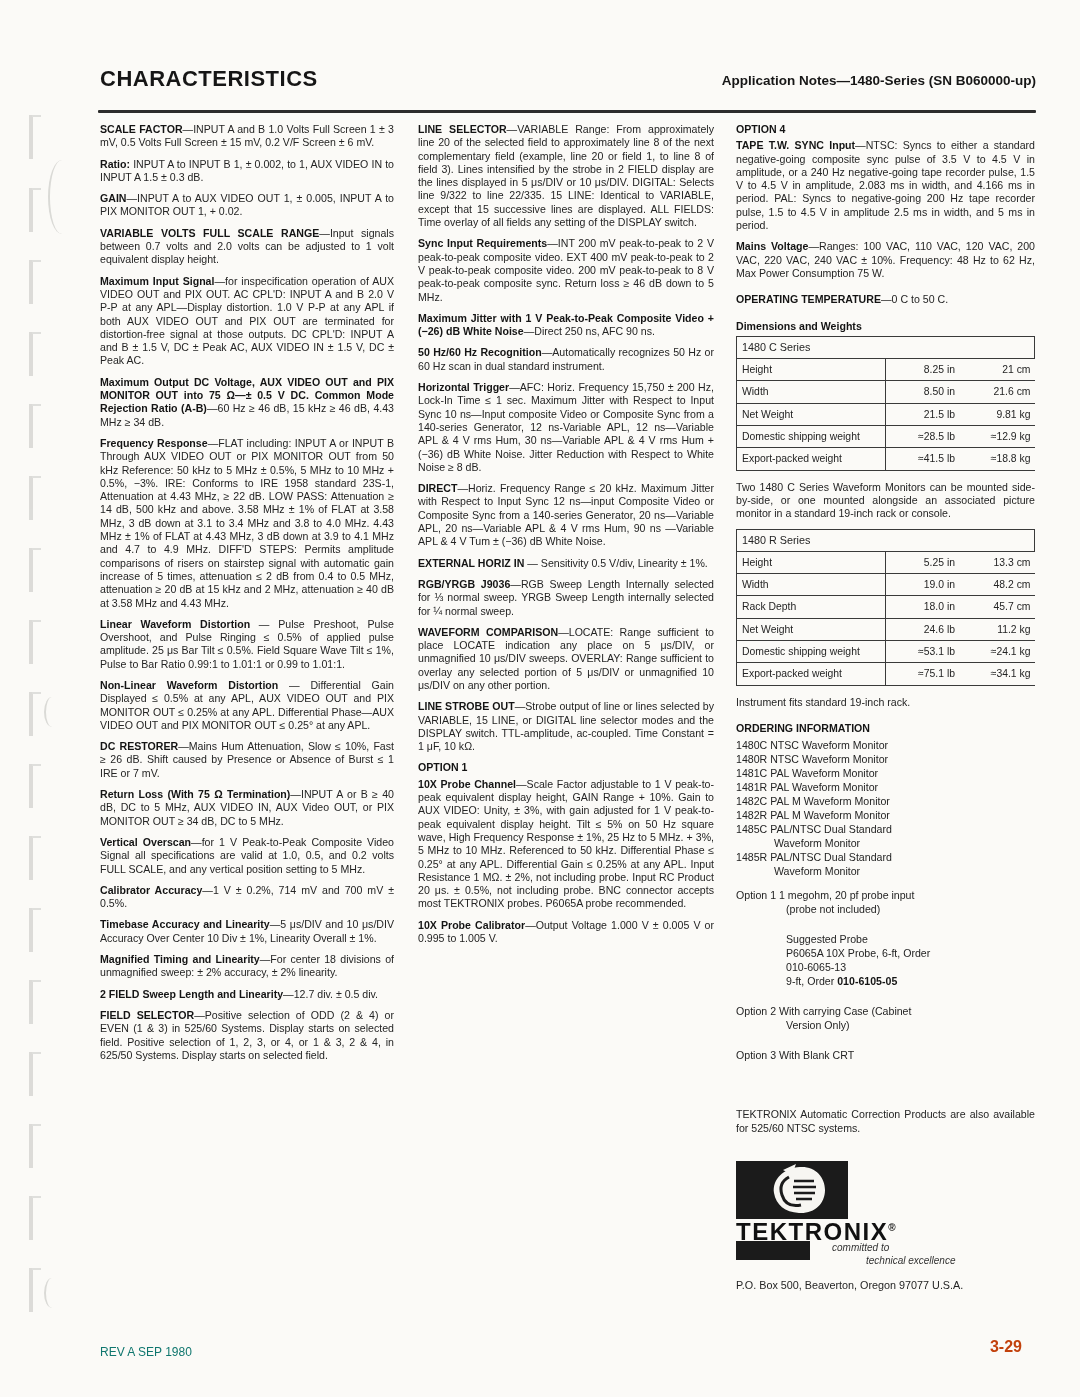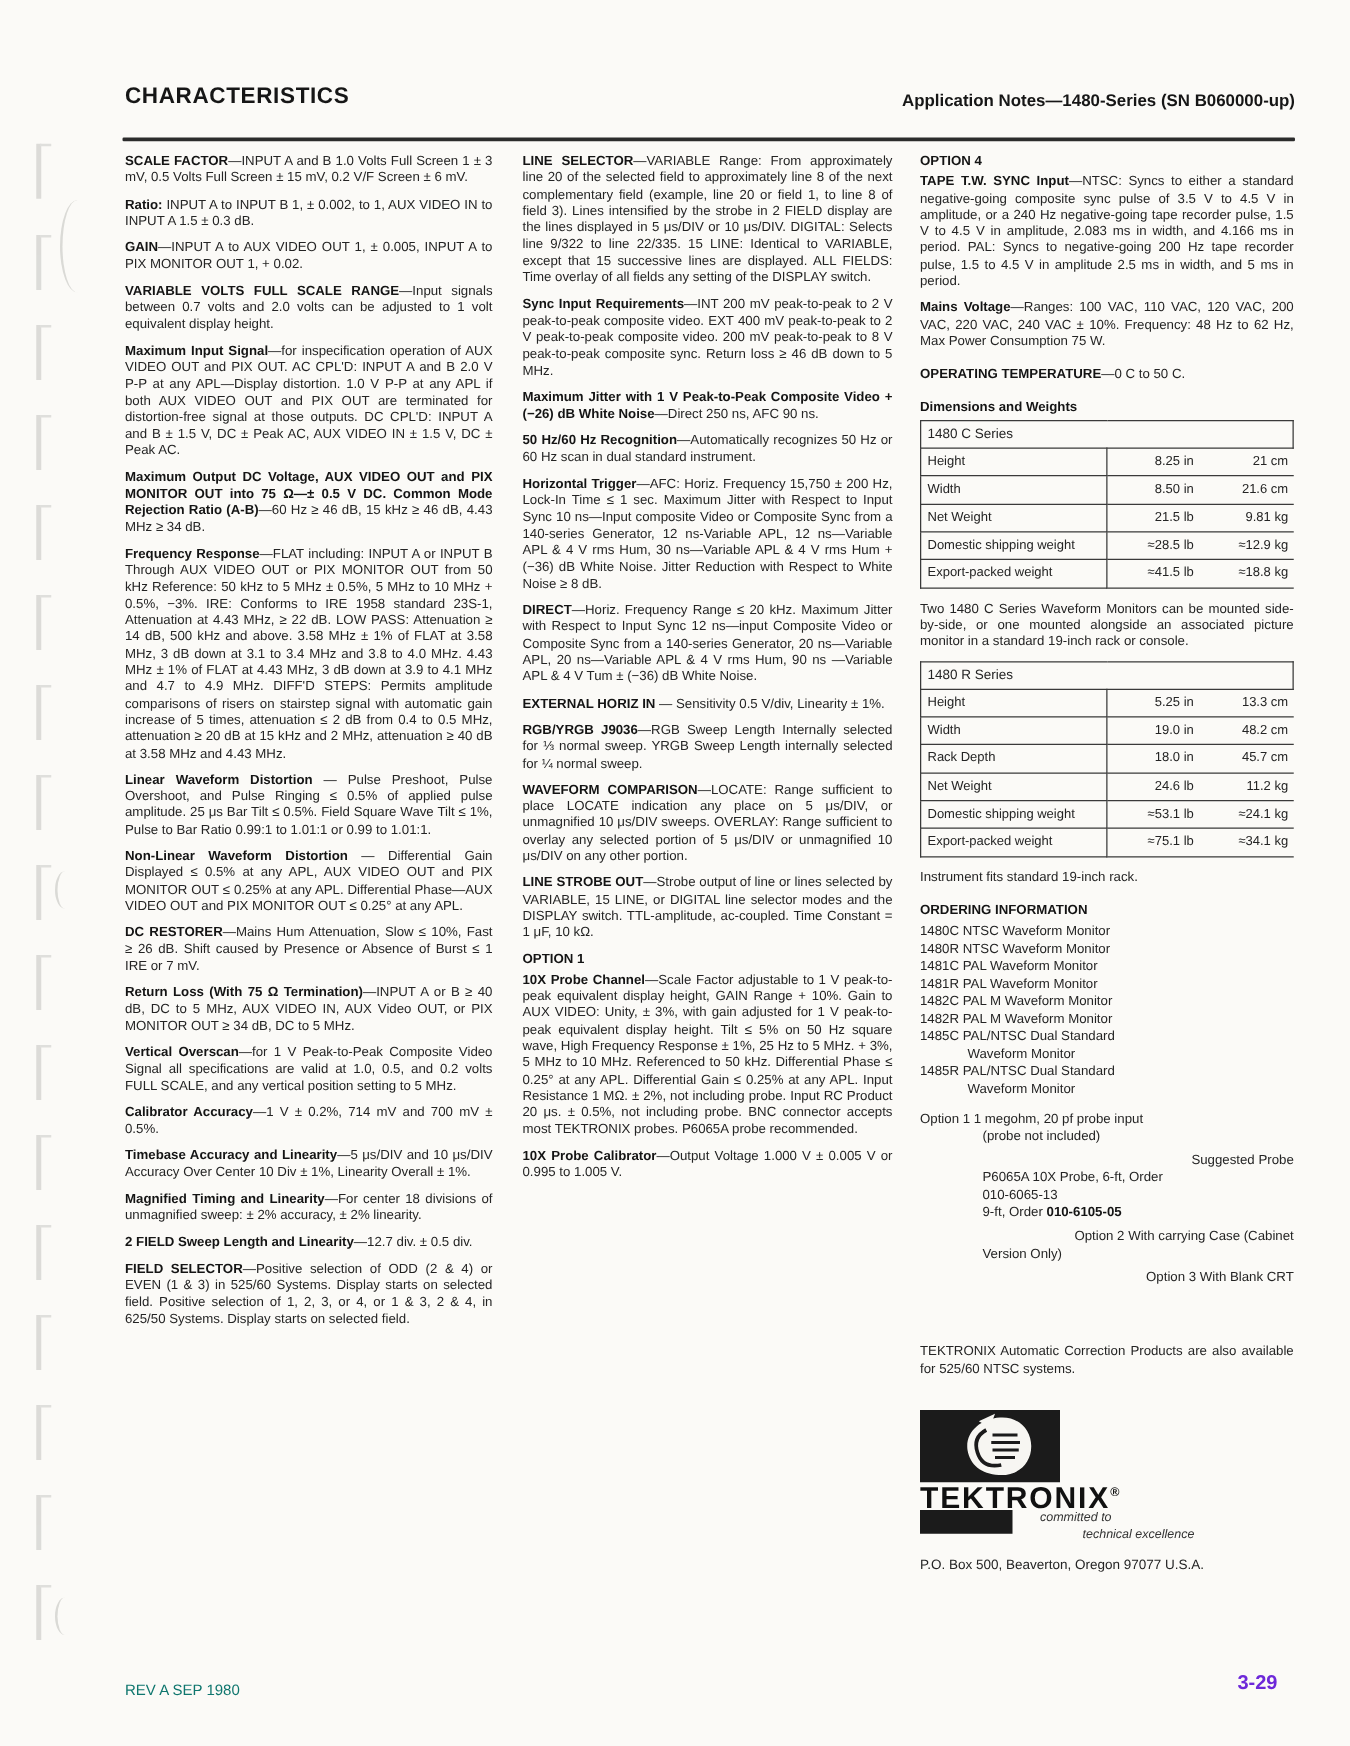--- a/index.html
+++ b/index.html
@@ -8,35 +8,35 @@
     background:#fbfaf7;
     font-family:"Liberation Sans","DejaVu Sans",sans-serif;
     color:#242424;
   }
   
   .mark{position:absolute;left:29px;width:4px;height:44px;background:#cfcfcc;opacity:.7;}
   .mark::after{content:"";position:absolute;top:0;left:3px;width:9px;height:2px;background:#d4d4d1;}
   .curve{position:absolute;border:2px solid #c9c9c5;border-right:none;border-top:none;border-bottom:none;
          border-radius:50% 0 0 50%;opacity:.65;}
   
-  .h1{position:absolute;top:66px;left:100px;font-size:18px;font-weight:bold;letter-spacing:.5px;color:#161616;}
+  .h1{position:absolute;top:66px;left:100px;font-size:22px;font-weight:bold;letter-spacing:.5px;color:#161616;}
   .subtitle{position:absolute;top:73px;right:44px;font-size:13.5px;font-weight:bold;color:#161616;}
   .rule{position:absolute;top:110px;left:98px;width:938px;height:3px;background:#2c2c2c;border-radius:1px;}
   
   .col{position:absolute;top:123px;width:294px;font-size:10.6px;line-height:13.3px;text-align:justify;}
   .col1{left:100px;}
   .col2{left:418px;width:296px;}
   .col3{left:736px;width:299px;}
   .col p{margin:0 0 8px 0;}
   .col p b{color:#141414;}
   p.h{margin:0 0 3px 0;font-weight:bold;}
   p.mt{margin-top:13px;}
   p.line{margin:0;text-align:left;line-height:14px;}
   p.gap{margin-top:10px;}
-  p.gap-sm{margin-top:5px;text-align:right;}
+  p.gap-sm{margin-top:16px;}
   p.i1{padding-left:38px;}
   p.i2{padding-left:50px;}
   p.closing{margin-top:46px;}
   
   table.dims{width:100%;border-collapse:collapse;margin:2px 0 10px 0;font-size:10.4px;color:#242424;}
   table.dims td{border:1.6px solid #3a3a3a;padding:4px 5px 4px 5px;}
   table.dims tr.ttl td{font-weight:normal;font-size:10.8px;}
   table.dims td.lbl{width:50%;border-right:1.4px solid #3a3a3a;}
   table.dims td.v{width:25%;text-align:right;border-left:none;border-right:none;white-space:nowrap;}
   table.dims td.v + td.v{padding-right:4px;}
@@ -46,21 +46,21 @@
   .emblem{width:112px;height:58px;}
   .word{font-size:24px;font-weight:bold;letter-spacing:1.5px;color:#111;margin-top:2px;white-space:nowrap;}
   .word sup{font-size:10px;letter-spacing:0;}
   .tagrow{display:flex;align-items:flex-start;margin-top:3px;}
   .bar{width:74px;height:19px;background:#1b1b1b;flex:0 0 auto;}
   .taglines{font-style:italic;font-size:10px;color:#333;margin-left:22px;line-height:13px;}
   .tag2{padding-left:34px;}
   .address{margin-top:12px;font-size:10.8px;text-align:left;}
   
   .footer-rev{position:absolute;left:100px;top:1345px;font-size:12px;color:#0f766e;}
-  .footer-page{position:absolute;right:58px;top:1338px;font-size:16px;font-weight:bold;color:#6d28d9;}
+  .footer-page{position:absolute;right:58px;top:1338px;font-size:16px;font-weight:bold;color:#c2410c;}
 </style>
 </head>
 <body>
 
 <div>
   <div class="mark" style="top:115px"></div>
   <div class="mark" style="top:188px"></div>
   <div class="mark" style="top:260px"></div>
   <div class="mark" style="top:332px"></div>
   <div class="mark" style="top:404px"></div>

